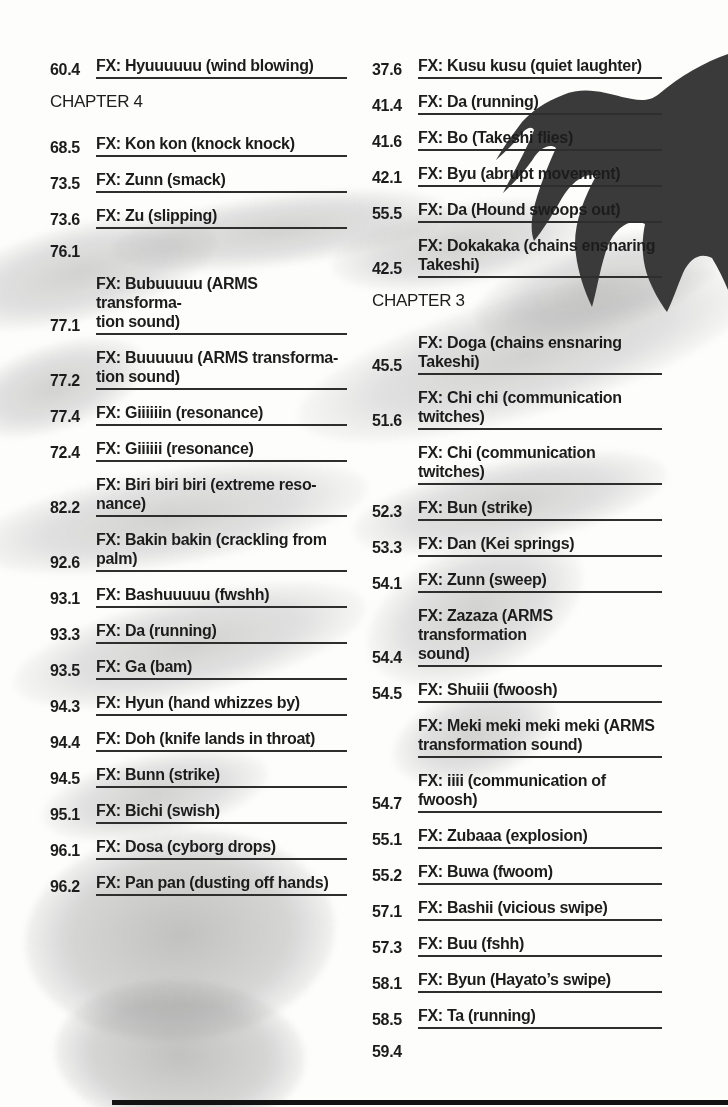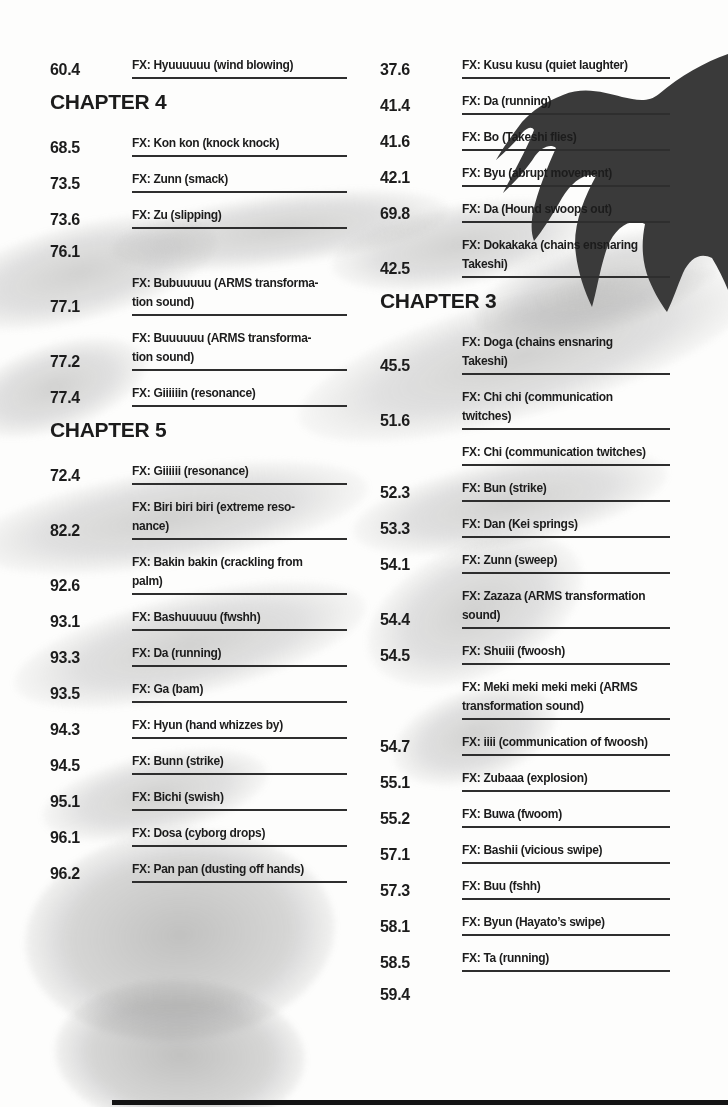--- a/index.html
+++ b/index.html
@@ -25,36 +25,35 @@
   .smudge.dense{
     background:radial-gradient(ellipse at center,
       rgba(110,110,110,.42) 0%,
       rgba(110,110,110,.28) 50%,
       rgba(110,110,110,.12) 66%,
       rgba(110,110,110,0) 80%);
   }
   
   .col{position:absolute;top:56px;}
   .col-left{left:50px;width:297px;}
-  .col-right{left:380px;width:290px;}
+  .col-right{left:372px;width:290px;}
   .entry{display:flex;align-items:flex-end;margin-bottom:13px;}
   .entry-num{
     width:46px;flex:0 0 46px;
     font-weight:700;font-size:16px;line-height:19px;letter-spacing:-.3px;
   }
   .entry-text{
     flex:1;
-    font-weight:700;font-size:12px;line-height:19px;letter-spacing:-.3px;
+    font-weight:700;font-size:16px;line-height:19px;letter-spacing:-.3px;
     white-space:pre-line;
     padding-bottom:2px;
     border-bottom:2px solid var(--underline,#2e2e2e);
-    margin-left:36px;
   }
   .chapter-heading{
-    font-weight:700;font-size:21px;line-height:20px;letter-spacing:-.3px;
+    font-weight:400;font-size:17px;line-height:20px;letter-spacing:-.3px;
     margin:6px 0 22px 0;
   }
   
   .hand-wrap{position:absolute;left:470px;top:40px;width:258px;height:290px;}
   
   .bottom-rule{position:absolute;left:112px;right:0;top:1100px;height:5px;background:#131313;}
 </style>
 </head>
 <body>
 
@@ -134,21 +133,20 @@
       </div>
       <div class="entry">
         <div class="entry-num">77.2</div>
         <div class="entry-text">FX: Buuuuuu (ARMS transforma-
 tion sound)</div>
       </div>
       <div class="entry">
         <div class="entry-num">77.4</div>
         <div class="entry-text">FX: Giiiiiin (resonance)</div>
       </div>
-      <div class="chapter-heading">CHAPTER 5</div>
       <div class="entry">
         <div class="entry-num">72.4</div>
         <div class="entry-text">FX: Giiiiii (resonance)</div>
       </div>
       <div class="entry">
         <div class="entry-num">82.2</div>
         <div class="entry-text">FX: Biri biri biri (extreme reso-
 nance)</div>
       </div>
       <div class="entry">
@@ -166,20 +164,24 @@
       </div>
       <div class="entry">
         <div class="entry-num">93.5</div>
         <div class="entry-text">FX: Ga (bam)</div>
       </div>
       <div class="entry">
         <div class="entry-num">94.3</div>
         <div class="entry-text">FX: Hyun (hand whizzes by)</div>
       </div>
       <div class="entry">
+        <div class="entry-num">94.4</div>
+        <div class="entry-text">FX: Doh (knife lands in throat)</div>
+      </div>
+      <div class="entry">
         <div class="entry-num">94.5</div>
         <div class="entry-text">FX: Bunn (strike)</div>
       </div>
       <div class="entry">
         <div class="entry-num">95.1</div>
         <div class="entry-text">FX: Bichi (swish)</div>
       </div>
       <div class="entry">
         <div class="entry-num">96.1</div>
         <div class="entry-text">FX: Dosa (cyborg drops)</div>
@@ -200,21 +202,21 @@
       </div>
       <div class="entry">
         <div class="entry-num">41.6</div>
         <div class="entry-text">FX: Bo (Takeshi flies)</div>
       </div>
       <div class="entry">
         <div class="entry-num">42.1</div>
         <div class="entry-text">FX: Byu (abrupt movement)</div>
       </div>
       <div class="entry">
-        <div class="entry-num">69.8</div>
+        <div class="entry-num">55.5</div>
         <div class="entry-text">FX: Da (Hound swoops out)</div>
       </div>
       <div class="entry">
         <div class="entry-num">42.5</div>
         <div class="entry-text">FX: Dokakaka (chains ensnaring
 Takeshi)</div>
       </div>
       <div class="chapter-heading">CHAPTER 3</div>
       <div class="entry">
         <div class="entry-num">45.5</div>

